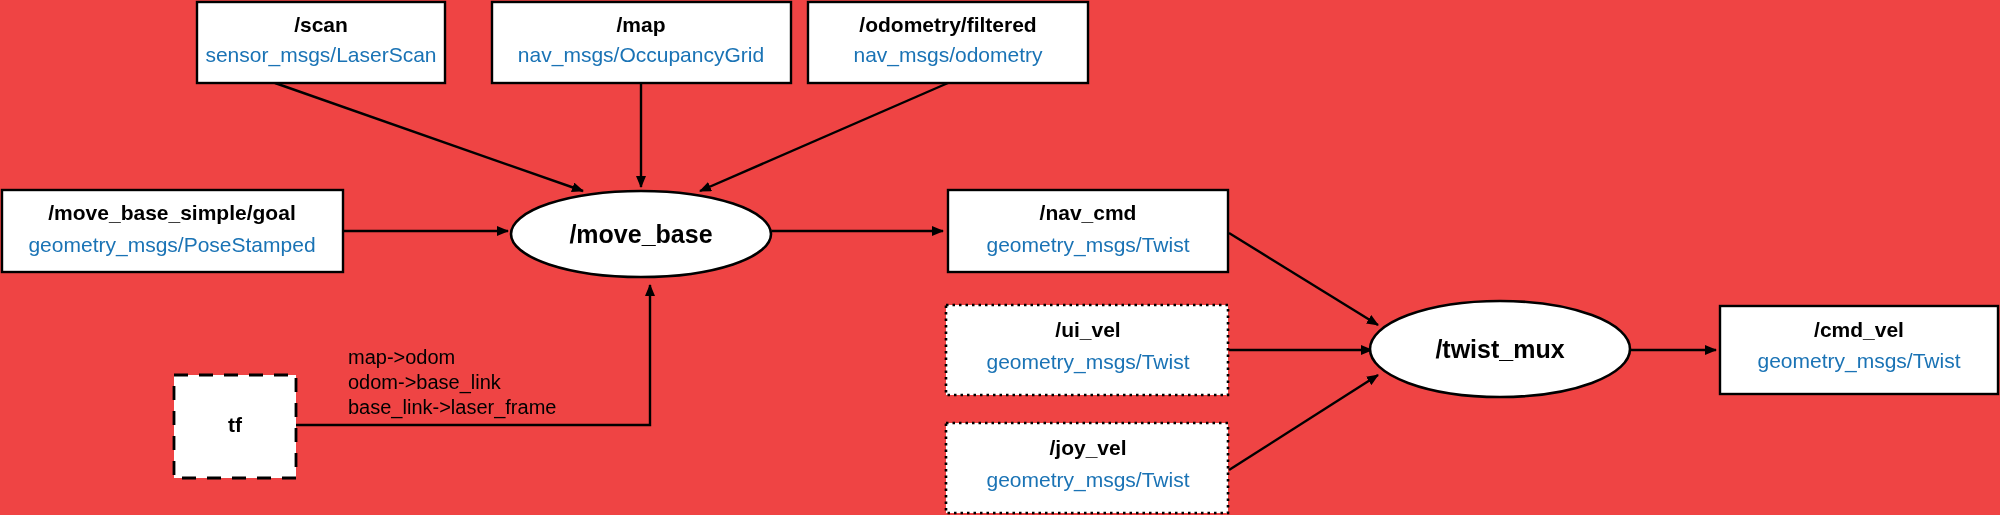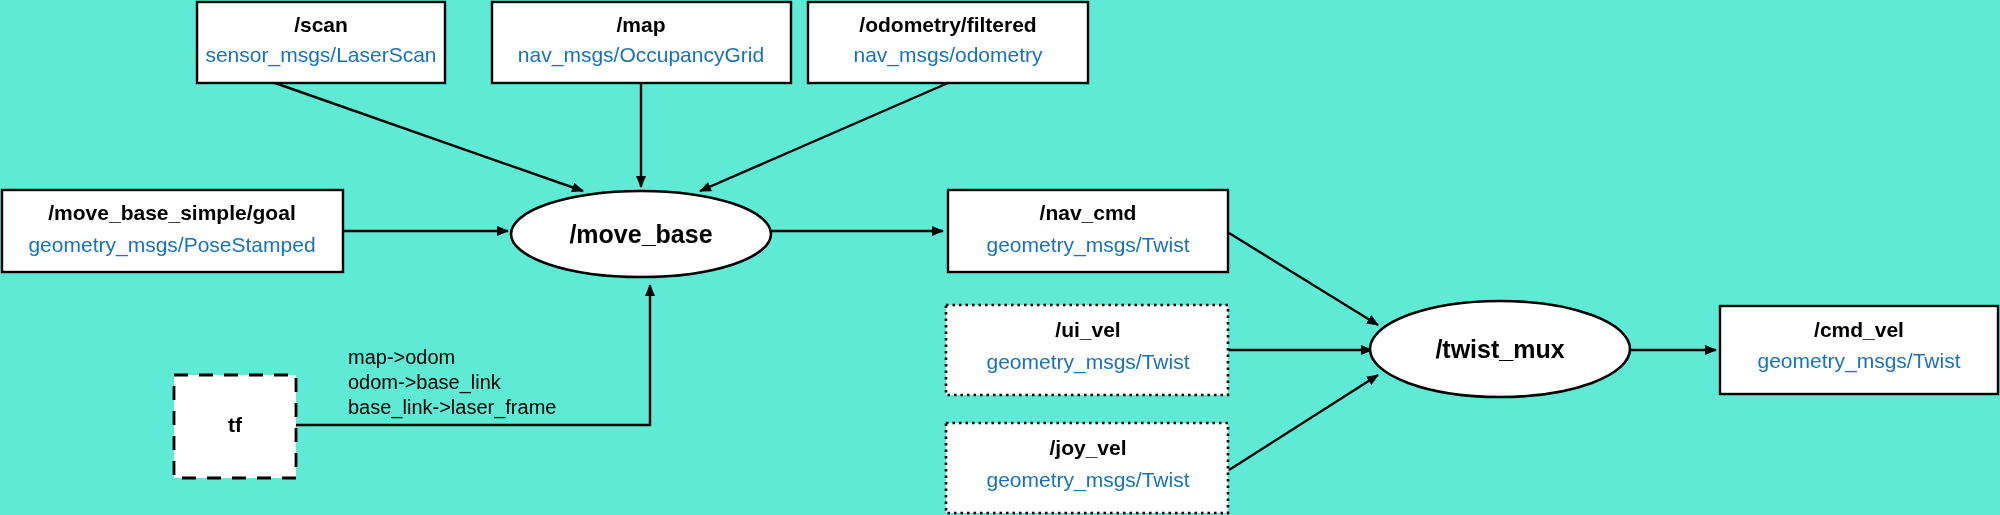--- a/index.html
+++ b/index.html
@@ -4,21 +4,21 @@
 <style>
   html, body {
     margin: 0;
     padding: 0;
     background: #ffffff;
   }
   #canvas {
     position: relative;
     width: 2000px;
     height: 515px;
-    background: #5eead4;
+    background: #ef4444;
     font-family: "Liberation Sans", sans-serif;
   }
   svg.diagram {
     position: absolute;
     left: 0;
     top: 0;
     width: 2000px;
     height: 515px;
   }
   .node-box {

